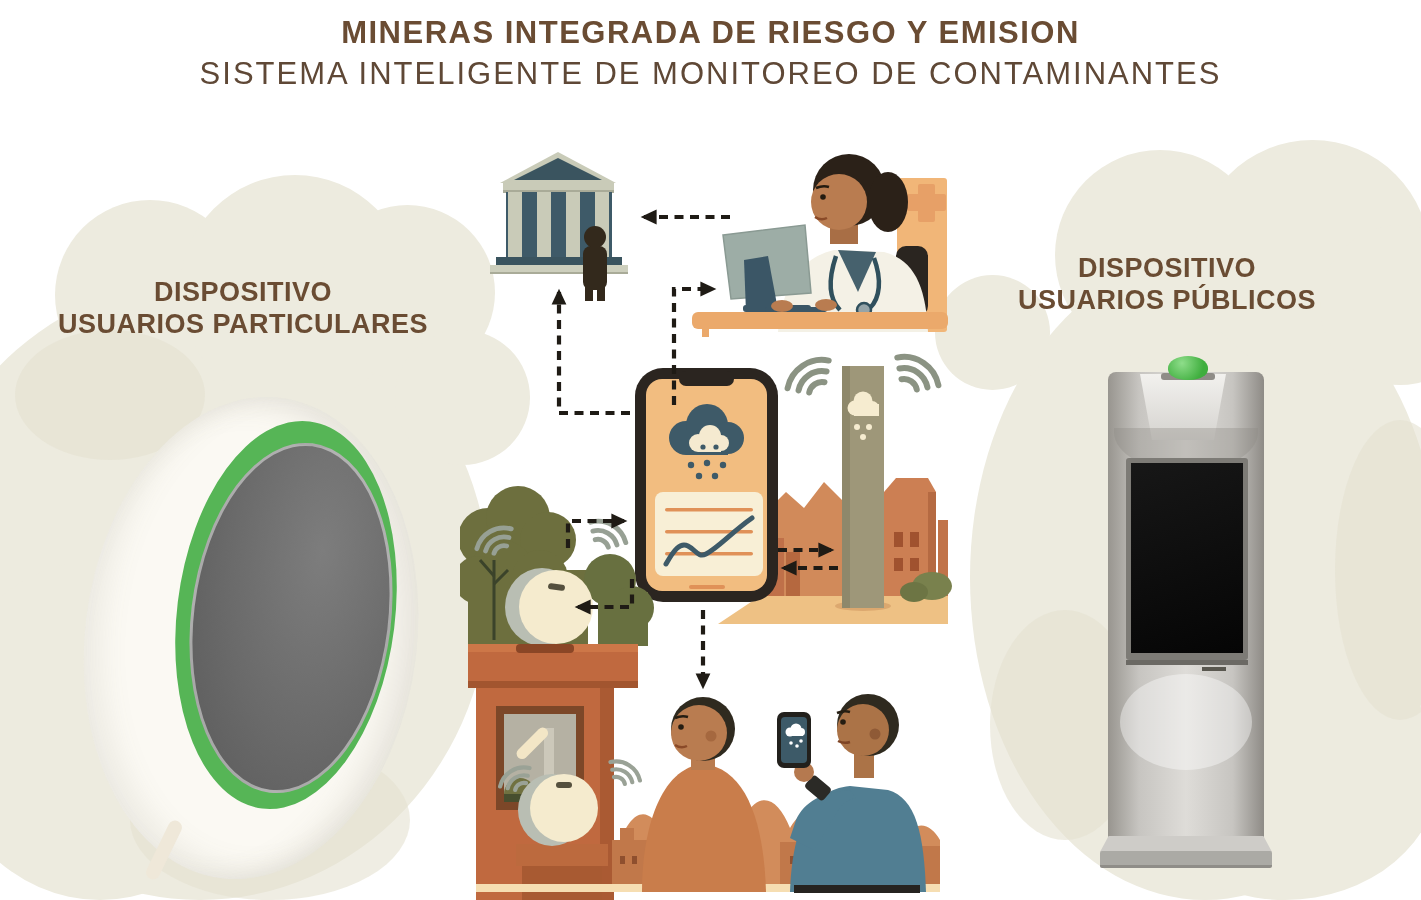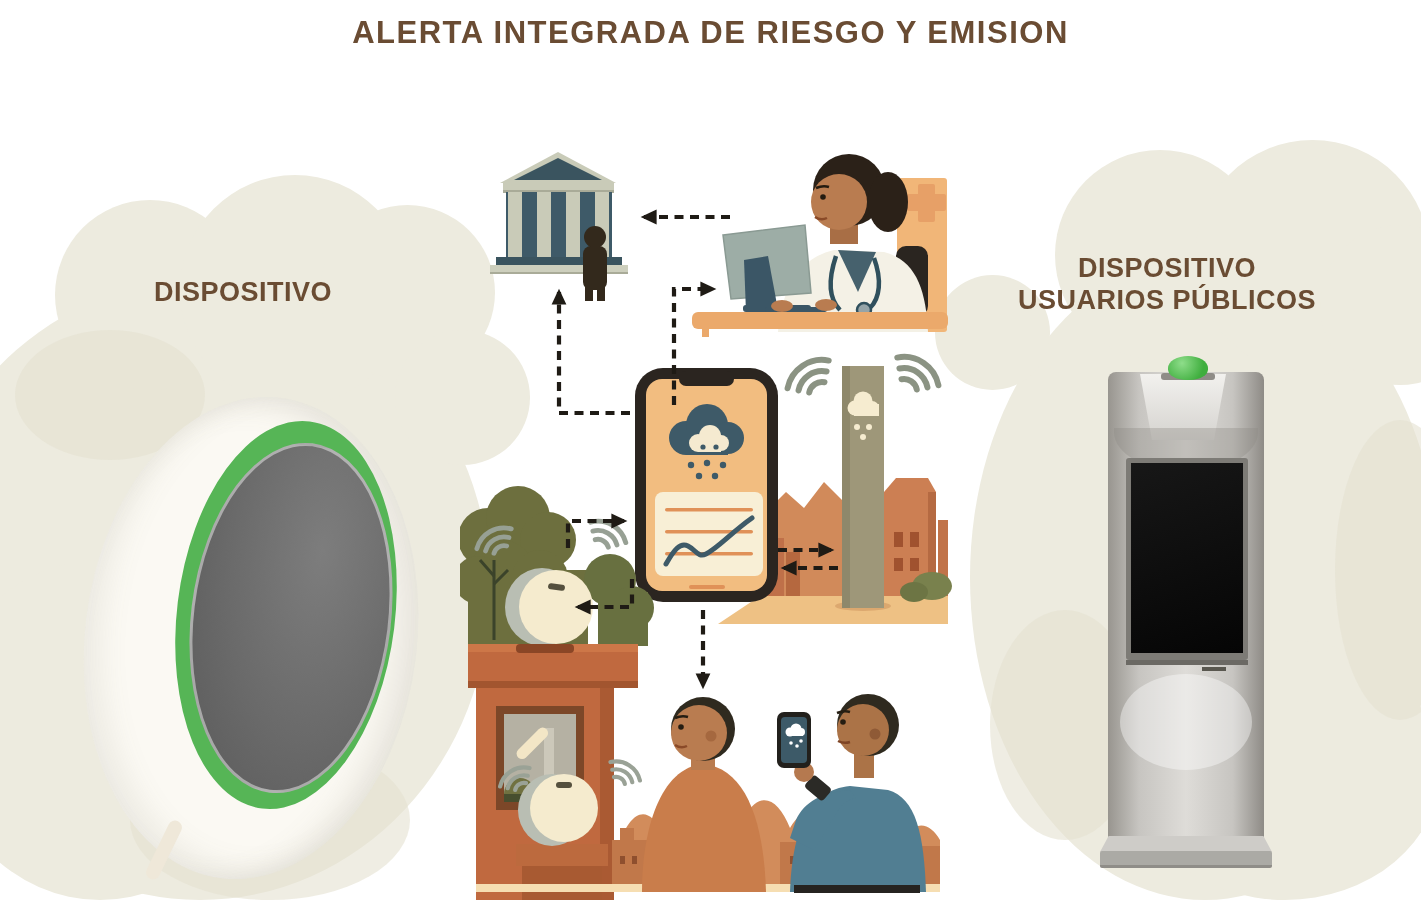--- a/index.html
+++ b/index.html
@@ -79,28 +79,29 @@
     <div class="cloud" style="left:1055px;top:150px;width:210px;height:210px"></div>
     <div class="cloud" style="left:1195px;top:140px;width:235px;height:235px"></div>
     <div class="cloud" style="left:1320px;top:225px;width:160px;height:160px"></div>
     <div class="cloud" style="left:935px;top:275px;width:115px;height:115px"></div>
     <div class="cloud" style="left:1130px;top:640px;width:310px;height:260px"></div>
     <div class="cloud cloud-dark" style="left:1335px;top:420px;width:130px;height:300px"></div>
     <div class="cloud cloud-dark" style="left:990px;top:610px;width:150px;height:230px"></div>
   </div>
 
   <div class="header">
-    <h1 class="title">ALERTA INTEGRADA DE RIESGO Y EMISION</h1>
+    <h1 class="title">MINERAS INTEGRADA DE RIESGO Y EMISION</h1>
     <div class="sub">
-      <br>
+      <span class="sub-line">SISTEMA INTELIGENTE DE MONITOREO DE CONTAMINANTES</span><br>
     </div>
   </div>
 
   <div class="side-label label-left">
     <div>DISPOSITIVO</div>
+    <div>USUARIOS PARTICULARES</div>
   </div>
   <div class="side-label label-right">
     <div>DISPOSITIVO</div>
     <div>USUARIOS PÚBLICOS</div>
   </div>
 
   <div class="dev">
     <div class="dev-outer"></div>
     <div class="dev-green"></div>
     <div class="dev-screen"></div>

